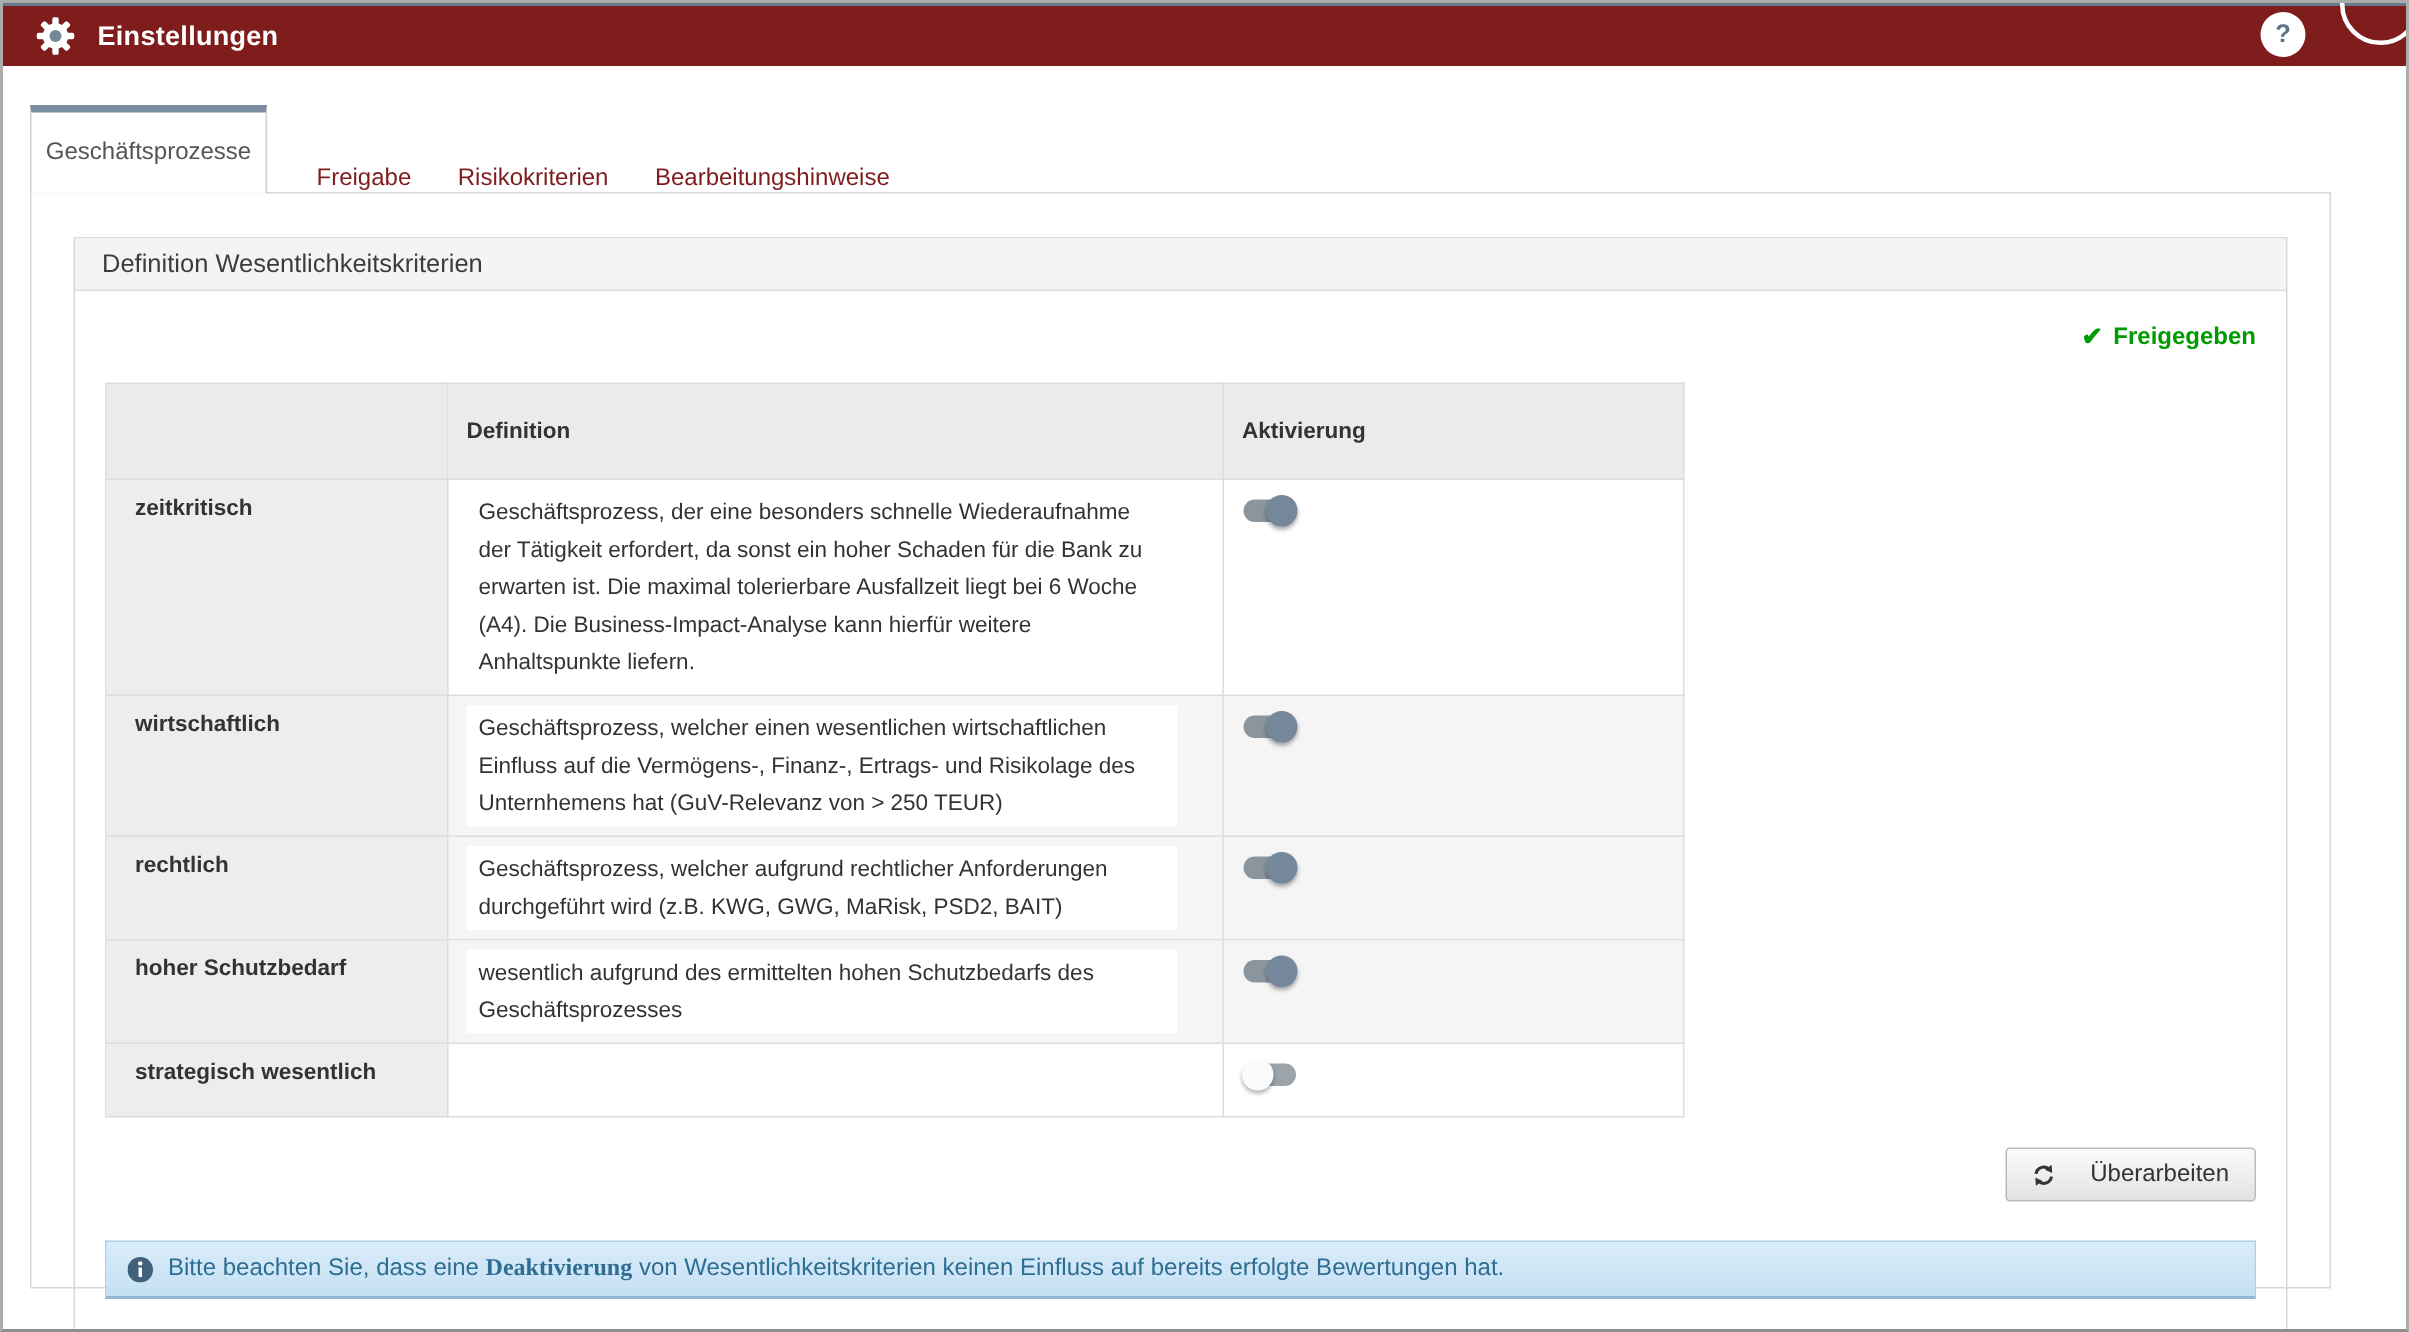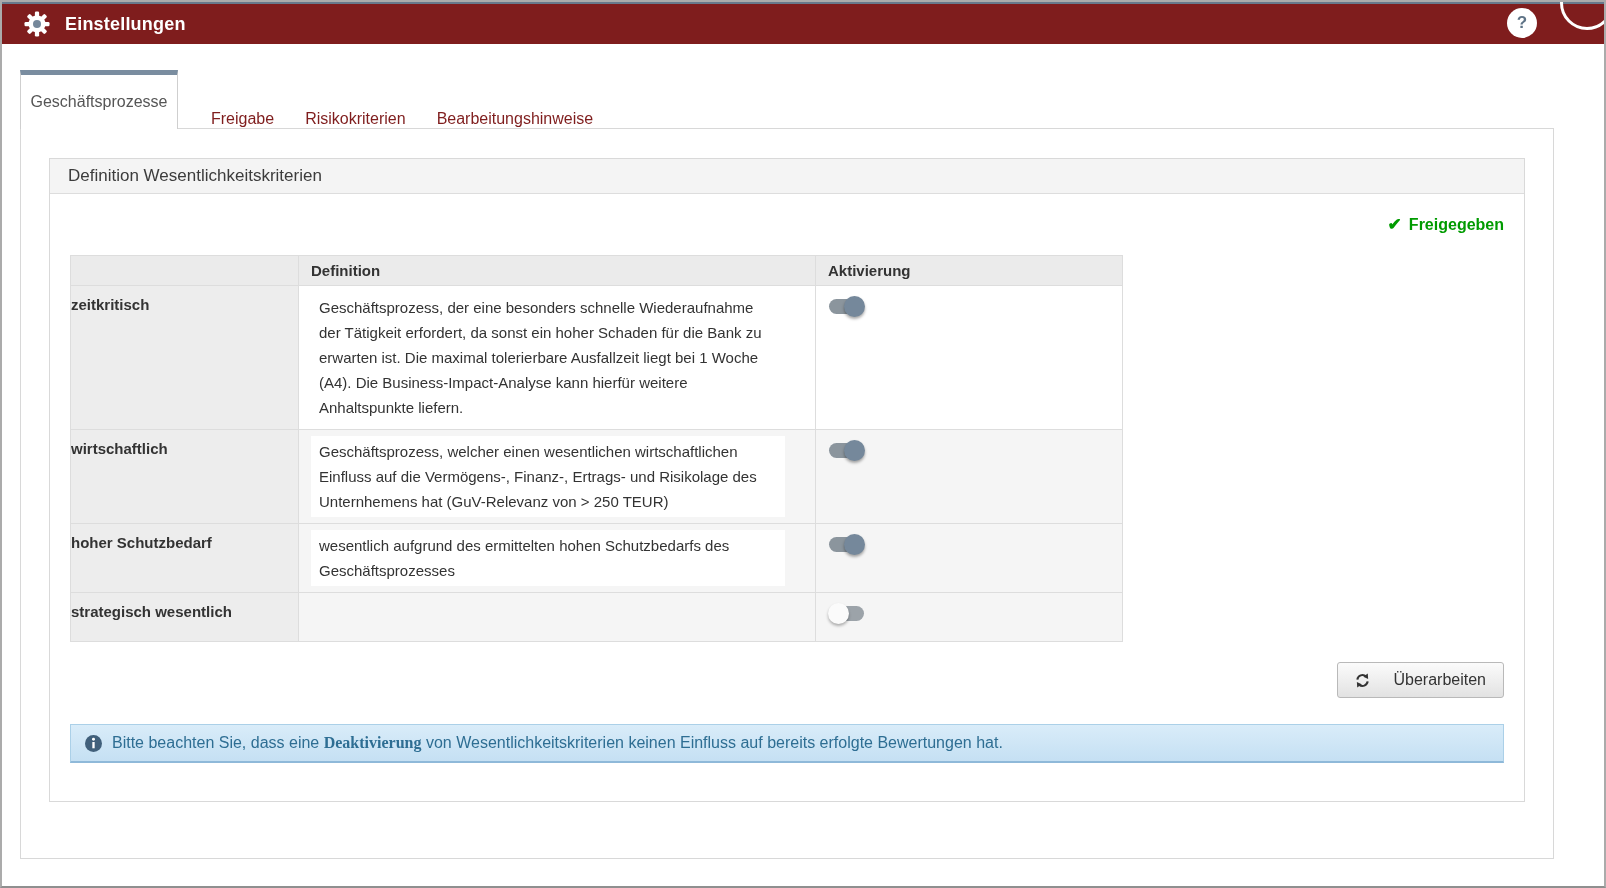--- a/index.html
+++ b/index.html
@@ -25,23 +25,23 @@
   .panel{margin:29px 28px 0 28px;border:1px solid #D9D9D9;}
   .panel-header{background:#F4F4F4;border-bottom:1px solid #DDD;padding:7px 18px;font-size:17px;color:#3C3C3C;}
   .panel-body{padding:14px 20px 38px 20px;}
   .status{display:flex;justify-content:flex-end;align-items:center;gap:7px;margin:6px 0 20px 0;
           color:#009B00;font-weight:bold;font-size:16px;}
   .status .check{font-size:17px;}
   .question{font-size:15px;color:#333;margin:0 0 12px 1px;}
   
   table.criteria{border-collapse:collapse;table-layout:fixed;width:1052px;font-size:15px;color:#333;}
   table.criteria th,table.criteria td{border:1px solid #DDD;}
-  table.criteria th{background:#EBEBEB;text-align:left;padding:6px 12px;font-weight:bold;color:#333;}
+  table.criteria th{background:#EBEBEB;text-align:left;padding:23px 12px;font-weight:bold;color:#333;}
   col.c-label{width:228px;} col.c-def{width:517px;} col.c-act{width:307px;}
-  td.label{background:#EDEDED;font-weight:bold;vertical-align:top;padding:10px 0;margin-left:44px;}
+  td.label{background:#EDEDED;font-weight:bold;vertical-align:top;padding:10px 19px;margin-left:44px;}
   td.def{vertical-align:top;padding:6px 12px;}
   td.act{vertical-align:top;padding:10px 13px;}
   tbody tr:nth-child(2) td.def,tbody tr:nth-child(2) td.act,
   tbody tr:nth-child(3) td.def,tbody tr:nth-child(3) td.act,
   tbody tr:nth-child(4) td.def,tbody tr:nth-child(4) td.act{background:#F5F5F5;}
   tbody tr:last-child td{height:28px;}
   .def-inner{display:inline-block;width:458px;background:#fff;padding:3px 8px;line-height:25px;}
   
   .toggle{position:relative;display:inline-block;width:35px;height:15px;border-radius:8px;
           background:#8B959D;margin-top:3px;cursor:pointer;}
@@ -115,28 +115,35 @@
           <thead>
             <tr>
               <th></th>
               <th>Definition</th>
               <th>Aktivierung</th>
             </tr>
           </thead>
           <tbody>
               <tr>
             <td class="label">zeitkritisch</td>
-            <td class="def"><span class="def-inner">Geschäftsprozess, der eine besonders schnelle Wiederaufnahme der Tätigkeit erfordert, da sonst ein hoher Schaden für die Bank zu erwarten ist. Die maximal tolerierbare Ausfallzeit liegt bei 1 Woche (A4). Die Business-Impact-Analyse kann hierfür weitere Anhaltspunkte liefern.</span></td>
+            <td class="def"><span class="def-inner">Geschäftsprozess, der eine besonders schnelle Wiederaufnahme der Tätigkeit erfordert, da sonst ein hoher Schaden für die Bank zu erwarten ist. Die maximal tolerierbare Ausfallzeit liegt bei 6 Woche (A4). Die Business-Impact-Analyse kann hierfür weitere Anhaltspunkte liefern.</span></td>
             <td class="act">
               <span class="toggle on"><span class="knob"></span></span>
             </td>
           </tr>
               <tr>
             <td class="label">wirtschaftlich</td>
             <td class="def"><span class="def-inner">Geschäftsprozess, welcher einen wesentlichen wirtschaftlichen Einfluss auf die Vermögens-, Finanz-, Ertrags- und Risikolage des Unternhemens hat (GuV-Relevanz von &gt; 250 TEUR)</span></td>
+            <td class="act">
+              <span class="toggle on"><span class="knob"></span></span>
+            </td>
+          </tr>
+              <tr>
+            <td class="label">rechtlich</td>
+            <td class="def"><span class="def-inner">Geschäftsprozess, welcher aufgrund rechtlicher Anforderungen durchgeführt wird (z.B. KWG, GWG, MaRisk, PSD2, BAIT)</span></td>
             <td class="act">
               <span class="toggle on"><span class="knob"></span></span>
             </td>
           </tr>
               <tr>
             <td class="label">hoher Schutzbedarf</td>
             <td class="def"><span class="def-inner">wesentlich aufgrund des ermittelten hohen Schutzbedarfs des Geschäftsprozesses</span></td>
             <td class="act">
               <span class="toggle on"><span class="knob"></span></span>
             </td>

